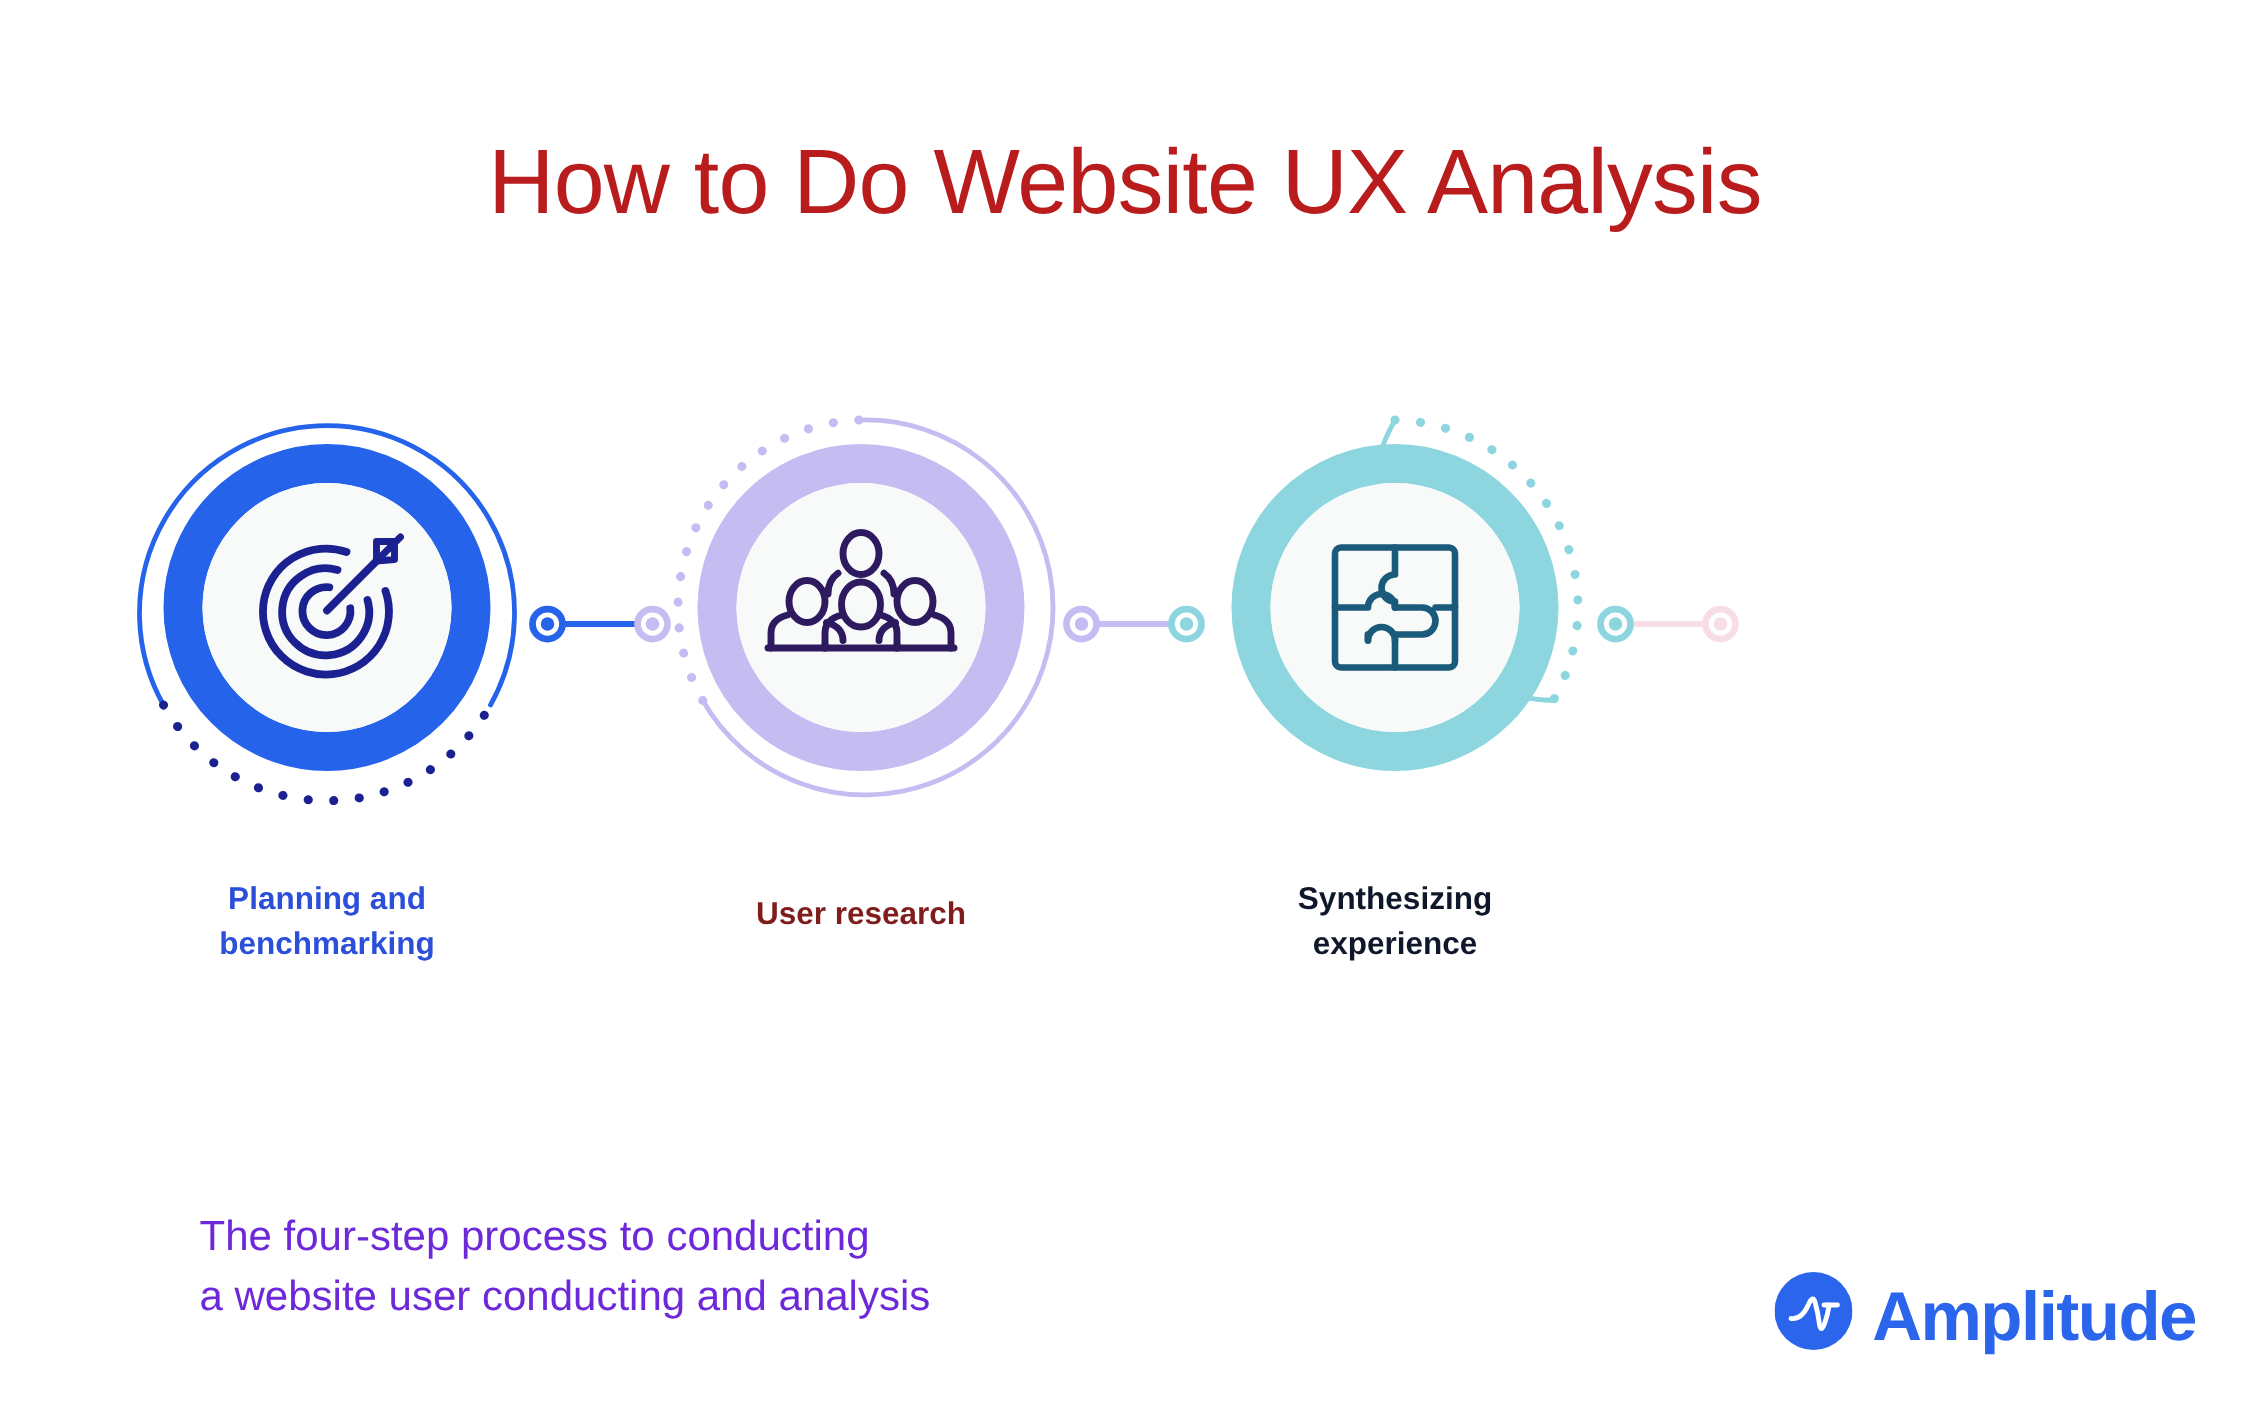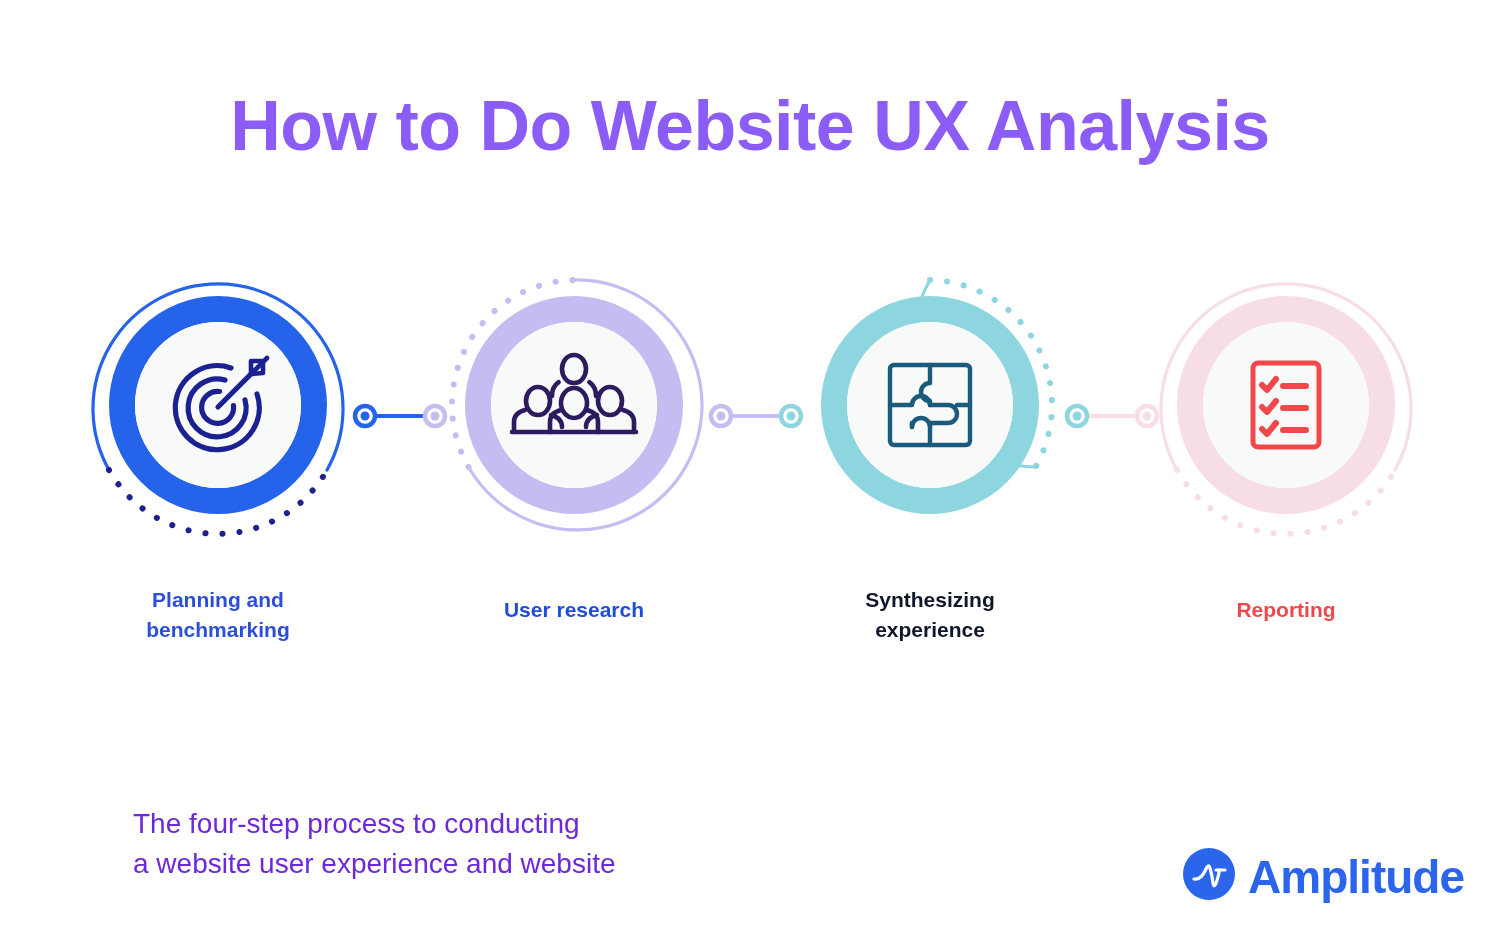--- a/index.html
+++ b/index.html
@@ -23,24 +23,24 @@
     background: #ffffff;
   }
 
   
   #title {
     position: absolute;
     left: 0;
     top: 86px;
     width: 1500px;
     text-align: center;
-    font-size: 70px;
-    font-weight: 700;
+    font-size: 61px;
+    font-weight: 400;
     letter-spacing: -0.5px;
-    color: #8b5cf6;
+    color: #b91c1c;
     font-family: "Liberation Sans", sans-serif;
     white-space: nowrap;
   }
 
   
   #steps {
     position: absolute;
     left: 0;
     top: 255px;
     width: 1380px;
@@ -171,21 +171,21 @@
           <ellipse cx="-36" cy="-6" rx="12" ry="14"></ellipse>
           <path d="M -60 25 v -10 q 0 -9 11 -12 M -12 20 q 0 -9 -11 -12"></path>
 
           <ellipse cx="36" cy="-6" rx="12" ry="14"></ellipse>
           <path d="M 60 25 v -10 q 0 -9 -11 -12 M 12 20 q 0 -9 11 -12"></path>
 
           <path d="M -62 25 h 124"></path>
           <path d="M -24 25 v -2 M 24 25 v -2"></path>
         </g>
       </svg>
-      <div class="node-label" style="color:#1d4ed8; top:340px;">
+      <div class="node-label" style="color:#7f1d1d; top:340px;">
         <div>User research</div>
       </div>
     </div>
 
     <div class="connector" style="left:708px; width:96px;">
       <svg width="96" height="26" viewBox="0 0 96 26">
         <line x1="13" y1="13" x2="83" y2="13" stroke="#C5BDF2" stroke-width="4"></line>
         <circle cx="13" cy="13" r="10" fill="#fff" stroke="#C5BDF2" stroke-width="4.5"></circle>
         <circle cx="13" cy="13" r="4.5" fill="#C5BDF2"></circle>
         <circle cx="83" cy="13" r="10" fill="#fff" stroke="#8DD6DF" stroke-width="4.5"></circle>
@@ -226,49 +226,26 @@
     <div class="connector" style="left:1064px; width:96px;">
       <svg width="96" height="26" viewBox="0 0 96 26">
         <line x1="13" y1="13" x2="83" y2="13" stroke="#F7DDE4" stroke-width="4"></line>
         <circle cx="13" cy="13" r="10" fill="#fff" stroke="#8DD6DF" stroke-width="4.5"></circle>
         <circle cx="13" cy="13" r="4.5" fill="#8DD6DF"></circle>
         <circle cx="83" cy="13" r="10" fill="#fff" stroke="#F7DDE4" stroke-width="4.5"></circle>
         <circle cx="83" cy="13" r="4.5" fill="#F7DDE4"></circle>
       </svg>
     </div>
 
-    <div class="node" style="left:1136px;">
-      <svg width="300" height="300" viewBox="0 0 300 300">
-
-        <path d="M 41.0 215.0 A 125 125 0 1 1 259.0 215.0" fill="none" stroke="#F7DDE4" stroke-width="3.2" stroke-linecap="round"></path>
-
-        <path d="M 41.0 215.0 A 125 125 0 0 0 259.0 215.0" fill="none" stroke="#F7DDE4" stroke-width="6" stroke-linecap="round" stroke-dasharray="0.1 17"></path>
-        <circle cx="150" cy="150" r="96" fill="none" stroke="#F7DDE4" stroke-width="26"></circle>
-        <circle cx="150" cy="150" r="83" fill="#F8FAFA"></circle>
-
-        <g stroke="#F0484A" fill="none" stroke-width="5" stroke-linecap="round" stroke-linejoin="round" transform="translate(150,150)">
-          <rect x="-33" y="-42" width="66" height="84" rx="5"></rect>
-          <path d="M -24 -20 l 5 5 l 9 -11" stroke-width="6"></path>
-          <path d="M -3 -19 h 23" stroke-width="6"></path>
-          <path d="M -24 2 l 5 5 l 9 -11" stroke-width="6"></path>
-          <path d="M -3 3 h 23" stroke-width="6"></path>
-          <path d="M -24 24 l 5 5 l 9 -11" stroke-width="6"></path>
-          <path d="M -3 25 h 23" stroke-width="6"></path>
-        </g>
-      </svg>
-      <div class="node-label" style="color:#F0484A; top:340px;">
-        <div>Reporting</div>
-      </div>
-    </div>
 
   </div>
 
   <div id="caption">
     <div>The four-step process to conducting</div>
-    <div>a website user experience and website</div>
+    <div>a website user conducting and analysis</div>
   </div>
 
   <div id="logo">
     <svg width="52" height="52" viewBox="0 0 52 52">
       <circle cx="26" cy="26" r="26" fill="#2B65EC"></circle>
       <g fill="none" stroke="#ffffff" stroke-width="3.2" stroke-linecap="round" stroke-linejoin="round">
         <path d="M 11 31 q 7 1 11.5 -9 q 3 -7 4.5 -2 q 2 7 3 15 q 1 6 3.5 -1 q 1.8 -5 3 -12"></path>
         <path d="M 33 22 h 9"></path>
       </g>
     </svg>

